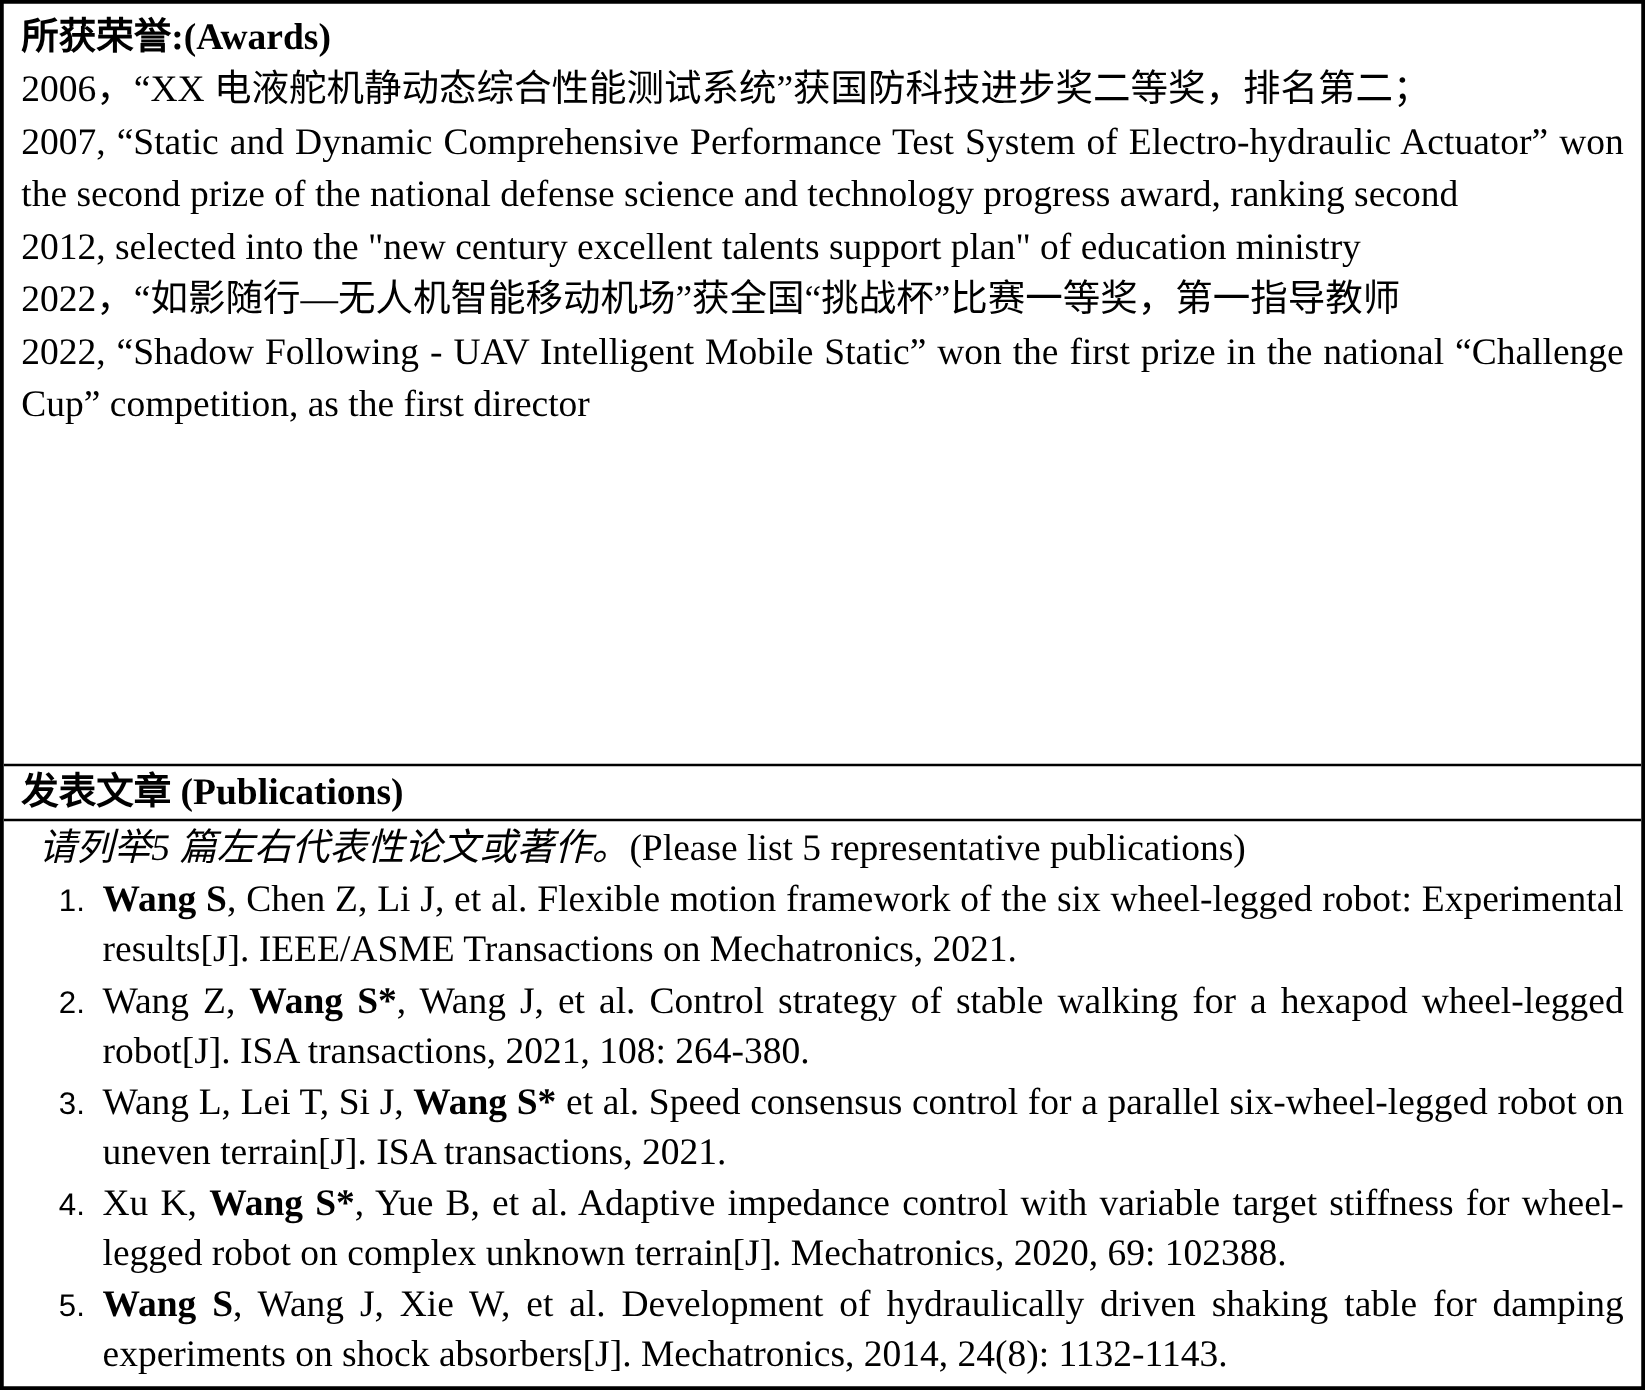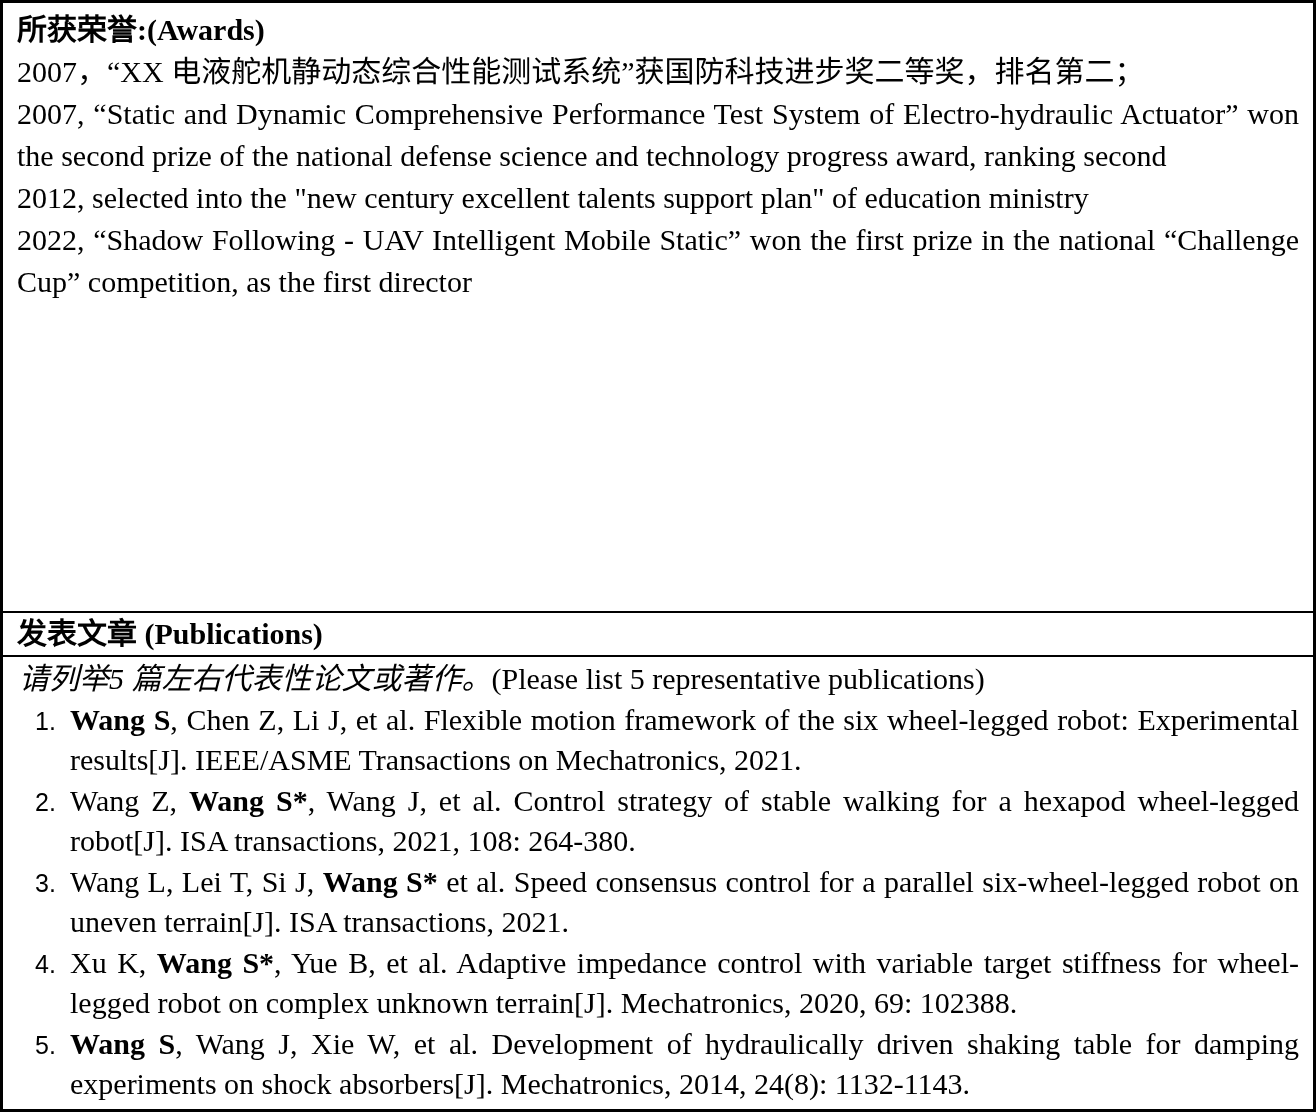--- a/index.html
+++ b/index.html
@@ -31,21 +31,21 @@
     border-bottom: 2px solid #000000;
     height: 46px;
     padding: 0 14px;
     line-height: 42px;
     font-weight: bold;
     overflow: hidden;
   }
   
   .pubs {
     flex: 1;
-    padding: 2px 14px 0 16px;
+    padding: 2px 14px 0 28px;
     line-height: 40.5px;
     overflow: hidden;
     border-radius: 14px;
   }
   .pub-intro { text-align: left; }
   .seg-i { font-style: italic; }
   .seg-b { font-weight: bold; }
   .pub-item { display: flex; align-items: baseline; }
   .pub-num {
     flex: 0 0 35px;
@@ -56,23 +56,24 @@
   .pub-text { flex: 1; text-align: justify; text-align-last: left; }
 </style>
 </head>
 <body>
 
 <div class="page">
 
   <div class="awards">
     <div class="awards-title">所获荣誉:(Awards)</div>
     <div id="awards-list">
-        <div class="entry" lang="zh-CN">2007，“XX 电液舵机静动态综合性能测试系统”获国防科技进步奖二等奖，排名第二；</div>
+        <div class="entry" lang="zh-CN">2006，“XX 电液舵机静动态综合性能测试系统”获国防科技进步奖二等奖，排名第二；</div>
         <div class="entry">2007, “Static and Dynamic Comprehensive Performance Test System of Electro-hydraulic Actuator” won the second prize of the national defense science and technology progress award, ranking second</div>
         <div class="entry">2012, selected into the "new century excellent talents support plan" of education ministry</div>
+        <div class="entry" lang="zh-CN">2022，“如影随行—无人机智能移动机场”获全国“挑战杯”比赛一等奖，第一指导教师</div>
         <div class="entry">2022, “Shadow Following - UAV Intelligent Mobile Static” won the first prize in the national “Challenge Cup” competition, as the first director</div>
       </div>
   </div>
 
   <div class="pub-header-row">
     <span>发表文章 (Publications)</span>
   </div>
 
   <div class="pubs">
     <div class="pub-intro" id="pub-intro"><span class="seg-i">请列举5 篇左右代表性论文或著作。</span><span class="">(Please list 5 representative publications)</span></div>

